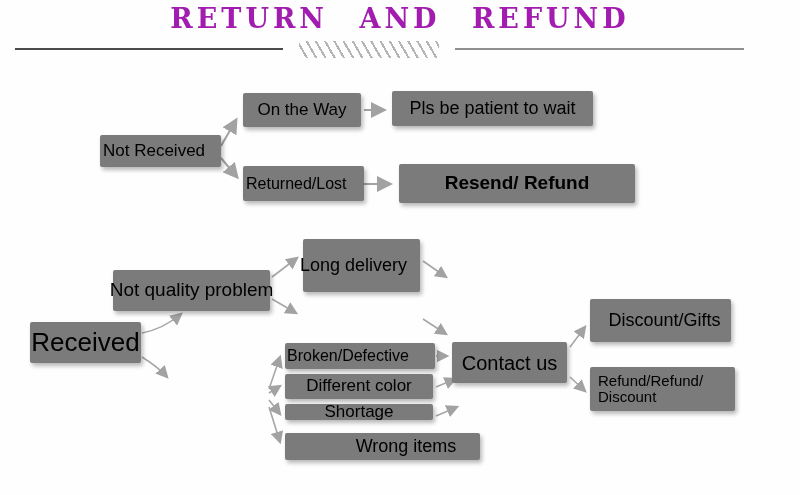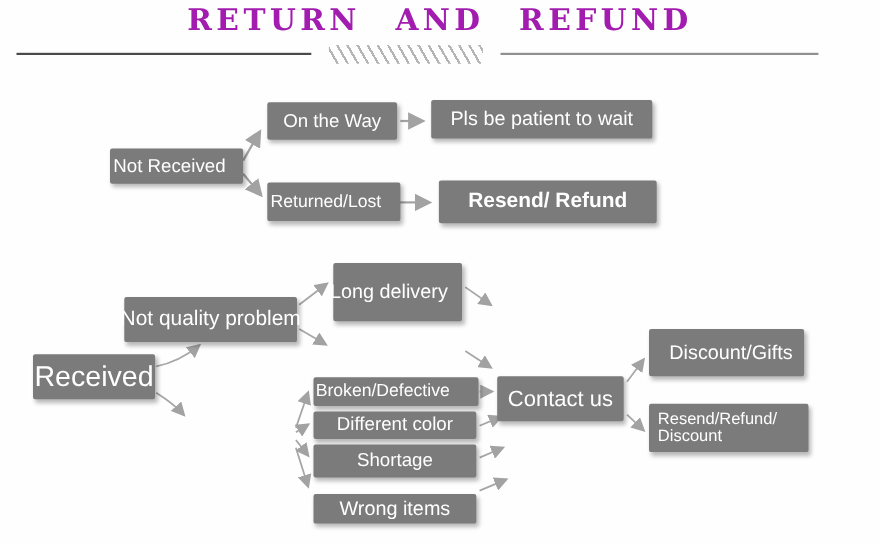--- a/index.html
+++ b/index.html
@@ -9,40 +9,40 @@
   
   .title{position:absolute;top:3px;left:0;width:100%;text-align:center;
          font-family:"DejaVu Serif",serif;font-weight:700;font-size:27px;
          letter-spacing:4px;word-spacing:18px;color:#a21caf;}
   .line-left{position:absolute;top:48px;left:15px;width:268px;height:2px;background:#4a4a4a;}
   .line-right{position:absolute;top:48px;left:455px;width:289px;height:2px;background:#8f8f8f;}
   .hatch{position:absolute;top:41px;left:299px;width:140px;height:17px;
          background:repeating-linear-gradient(60deg,transparent 0 6px,#b4b4b4 6px 8px);}
 
   
-  .node{position:absolute;background:#7b7b7b;color:#ffffff;display:flex;align-items:center;
+  .node{position:absolute;background:#7b7b7b;color:#000000;display:flex;align-items:center;
         justify-content:center;border-radius:2px;white-space:nowrap;
         box-shadow:2px 3px 4px rgba(0,0,0,0.28);line-height:1.1;}
   .al{justify-content:flex-start;}
 
   .b-notrec   {left:100px;top:135px;width:118px;height:32px;font-size:17px;padding-left:3px;}
   .b-ontheway {left:243px;top:93px; width:118px;height:34px;font-size:17px;}
   .b-wait     {left:392px;top:91px; width:201px;height:35px;font-size:18px;}
   .b-retlost  {left:243px;top:166px;width:118px;height:35px;font-size:16px;padding-left:3px;}
-  .b-resend   {left:399px;top:164px;width:198px;height:39px;font-size:19px;font-weight:700;}
+  .b-resend   {left:399px;top:164px;width:236px;height:39px;font-size:19px;font-weight:700;}
 
   .b-received {left:30px; top:322px;width:111px;height:41px;font-size:26px;}
   .b-notqual  {left:113px;top:270px;width:157px;height:41px;font-size:19px;}
   .b-qual     {left:112px;top:379px;width:155px;height:39px;font-size:21px;}
   .b-longdel  {left:303px;top:239px;width:117px;height:53px;font-size:18px;padding-left:0;text-indent:-3px;}
   .b-dontlike {left:303px;top:301px;width:117px;height:35px;font-size:18px;padding-left:2px;}
   .b-broken   {left:285px;top:343px;width:148px;height:26px;font-size:16px;padding-left:2px;}
   .b-diffcol  {left:285px;top:374px;width:148px;height:25px;font-size:17px;}
-  .b-shortage {left:285px;top:404px;width:148px;height:30px;font-size:17px;}
-  .b-wrong    {left:285px;top:449px;width:148px;height:27px;font-size:18px;}
+  .b-shortage {left:285px;top:404px;width:148px;height:16px;font-size:17px;}
+  .b-wrong    {left:285px;top:433px;width:148px;height:27px;font-size:18px;padding-left:47px;}
   .b-contact  {left:452px;top:342px;width:115px;height:41px;font-size:20px;}
   .b-gifts    {left:590px;top:299px;width:133px;height:43px;font-size:18px;padding-left:8px;}
   .b-rrd      {left:590px;top:367px;width:137px;height:44px;font-size:15px;padding-left:8px;
                flex-direction:column;align-items:flex-start;justify-content:center;}
 
   .arrows{position:absolute;left:0;top:0;width:800px;height:495px;pointer-events:none;}
 </style>
 </head>
 <body>
 
@@ -94,17 +94,17 @@
   <div class="node b-received">Received</div>
   <div class="node b-notqual">Not quality problem</div>
   <div class="node al b-longdel">Long delivery</div>
   <div class="node al b-broken">Broken/Defective</div>
   <div class="node b-diffcol">Different color</div>
   <div class="node b-shortage">Shortage</div>
   <div class="node b-wrong">Wrong items</div>
   <div class="node b-contact">Contact us</div>
   <div class="node b-gifts">Discount/Gifts</div>
   <div class="node b-rrd">
-    <span>Resend/Refund/</span>
+    <span>Refund/Refund/</span>
     <span>Discount</span>
   </div>
 
 </div>
 
 </body></html>

